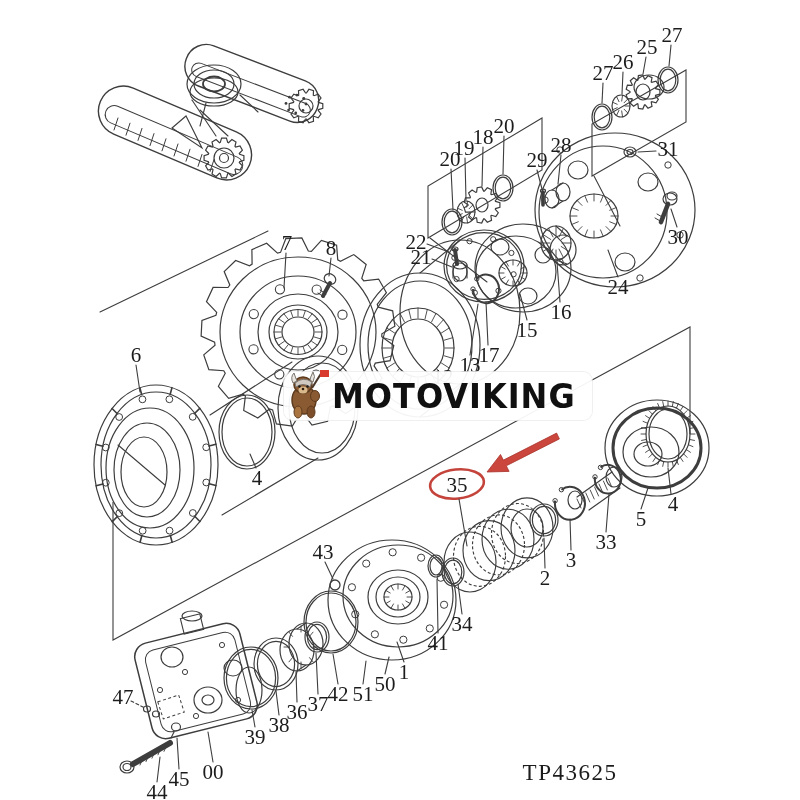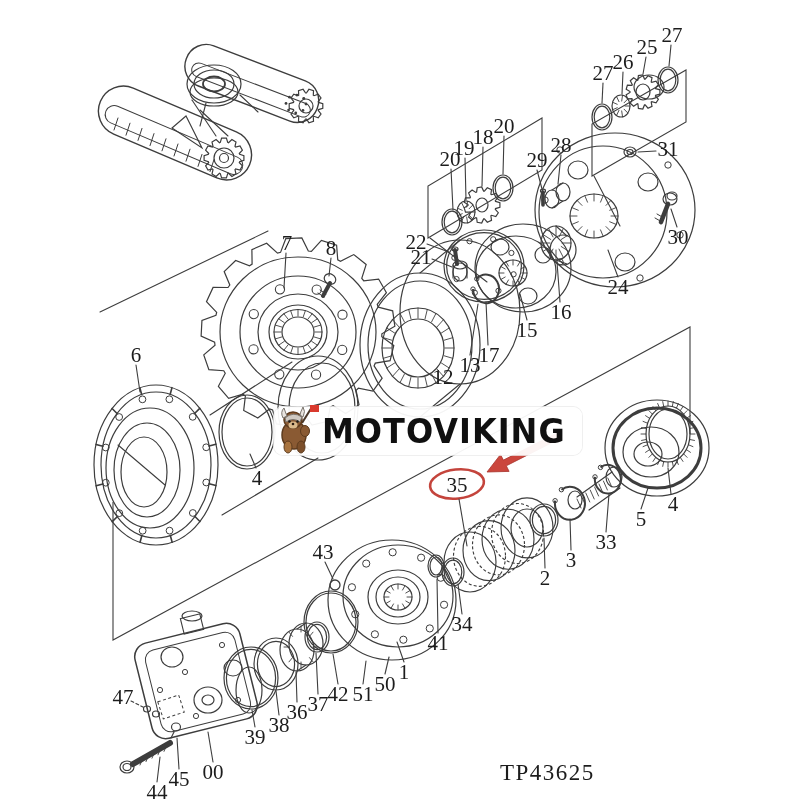--- a/index.html
+++ b/index.html
@@ -1,26 +1,26 @@
 <!DOCTYPE html>
 <html><head>
 <meta charset="utf-8">
 <style>
   html,body{margin:0;padding:0;background:#e9e9e9;}
   .stage{position:relative;width:800px;height:800px;background:#ffffff;overflow:hidden;
          font-family:"Liberation Serif",serif;}
   .diagram-svg{position:absolute;left:0;top:0;}
-  .watermark{position:absolute;left:274px;top:371px;height:50px;display:flex;align-items:center;margin-top:35px;}
+  .watermark{position:absolute;left:284px;top:371px;height:50px;display:flex;align-items:center;}
   .wm-box{position:relative;display:flex;align-items:center;height:48px;
           background:rgba(255,255,255,0.94);border-radius:9px;padding:0 16px 0 48px;
           box-shadow:0 0 0 1px rgba(235,235,235,.8);}
   .wm-bear{position:absolute;left:0px;top:-4px;width:46px;height:54px;}
   .wm-text{font-family:"DejaVu Sans",sans-serif;font-weight:900;font-size:32px;
            letter-spacing:1px;color:#101010;white-space:nowrap;transform:scaleY(1.05);}
-  .drawing-code{position:absolute;left:500px;top:760px;width:140px;text-align:left;
+  .drawing-code{position:absolute;left:500px;top:760px;width:140px;text-align:center;
            font-family:"Liberation Serif",serif;font-size:23px;color:#1c1c1c;letter-spacing:1.5px;}
 </style>
 </head>
 <body>
 
 <div class="stage">
 
   <svg class="diagram-svg" id="diagram" width="800" height="800" viewBox="0 0 800 800">
       <g>
         <rect x="94" y="108" width="162" height="50" rx="25" fill="none" stroke="#3d3d3d" stroke-width="1.4" transform="rotate(23 175 133)"></rect>

